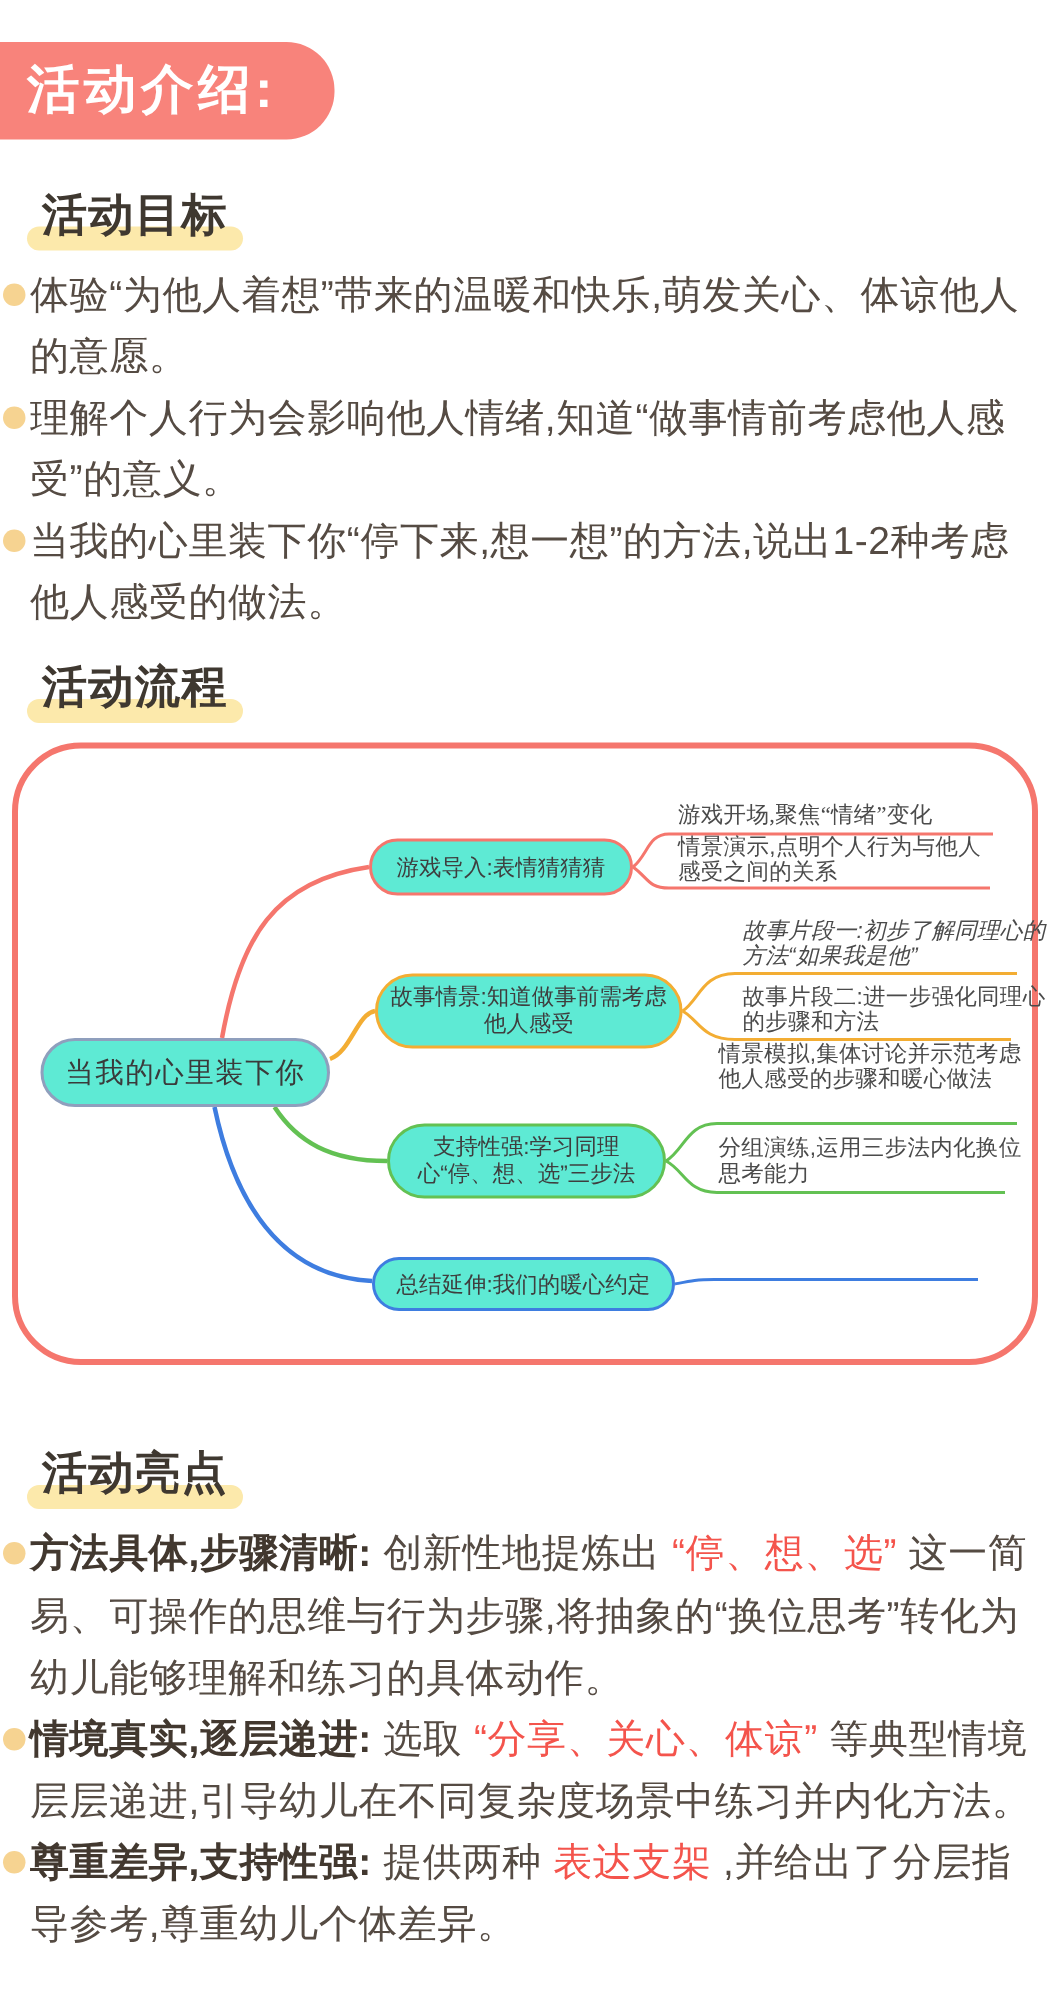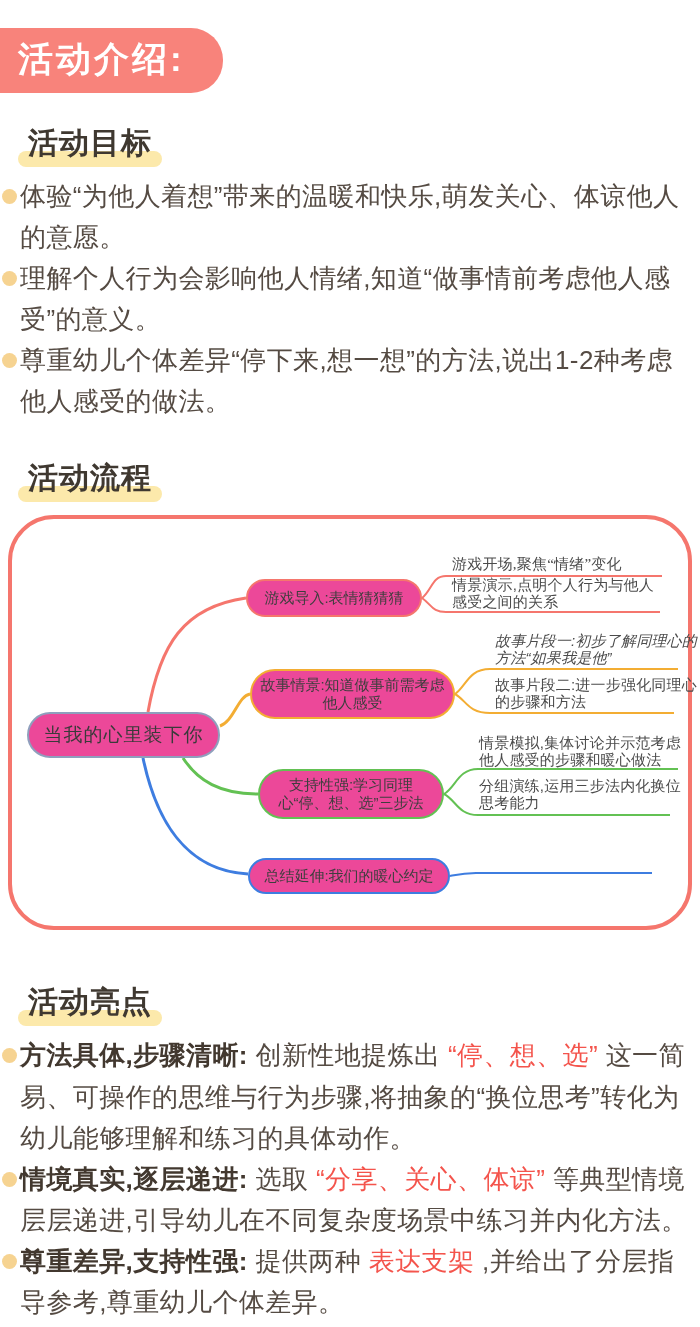--- a/index.html
+++ b/index.html
@@ -21,21 +21,21 @@
   .sec-title{
     position:relative;display:inline-block;margin-left:26px;
     font-size:30px;font-weight:bold;color:#3f3830;letter-spacing:1px;
     padding:0 8px 0 2px;z-index:0;
   }
   .sec-title::after{
     content:"";position:absolute;left:-8px;right:-2px;bottom:-3px;height:16px;
     background:#fce9ab;border-radius:8px;z-index:-1;
   }
   .mt-goals{margin-top:30px;}
-  .mt-flow{margin-top:36px;}
+  .mt-flow{margin-top:16px;}
   .mt-high{margin-top:52px;}
 
   
   ul.bullets{list-style:none;margin:12px 0 0 0;padding:0 8px 0 0;}
   ul.bullets li{
     position:relative;padding-left:20px;margin:0;
     font-size:26px;line-height:1.58;letter-spacing:0.4px;color:#554b43;
   }
   ul.bullets li .dot{
     position:absolute;left:2px;top:13px;width:15px;height:15px;border-radius:50%;
@@ -47,40 +47,40 @@
   
   .mindmap{
     position:relative;margin:16px 8px 0 8px;height:407px;
     border:4px solid #f5766d;border-radius:46px;background:#ffffff;
     box-sizing:content-box;
   }
   .mm-lines{position:absolute;left:0;top:0;width:676px;height:407px;margin:0;}
   .mm-lines path{fill:none;}
   .mm-node{
     position:absolute;display:flex;align-items:center;justify-content:center;
-    text-align:center;background:#ec4899;border:2px solid #999;
+    text-align:center;background:#5eead4;border:2px solid #999;
     box-sizing:border-box;color:#3e3e3e;padding:2px 8px;
   }
   .mm-center{
     left:15px;top:193px;width:193px;height:46px;border-radius:23px;
     border-color:#8f9fbd;font-size:19px;letter-spacing:1px;color:#3a3a3a;
   }
   .mm-n1{left:234px;top:60px;width:176px;height:38px;border-radius:19px;border-color:#f5766d;font-size:15px;}
   .mm-n2{left:238px;top:150px;width:205px;height:50px;border-radius:25px;border-color:#f3ad33;font-size:15px;line-height:1.25;}
   .mm-n3{left:246px;top:250px;width:186px;height:50px;border-radius:25px;border-color:#63c153;font-size:15px;line-height:1.25;}
   .mm-n4{left:236px;top:339px;width:202px;height:36px;border-radius:18px;border-color:#3e7de0;font-size:15px;}
   .mm-leaf{
     position:absolute;font-size:15px;line-height:1.12;color:#4b4b4b;
     letter-spacing:0.2px;
   }
   .mm-l1a{left:440px;top:37px;width:218px;font-family:Liberation Serif, serif;}
   .mm-l1b{left:440px;top:58px;width:206px;}
   .mm-l2a{left:483px;top:114px;width:206px;font-style:italic;}
   .mm-l2b{left:483px;top:158px;width:206px;}
-  .mm-l3a{left:467px;top:216px;width:206px;}
+  .mm-l3a{left:467px;top:196px;width:206px;}
   .mm-l3b{left:467px;top:259px;width:206px;}
   .mm-l4a{left:473px;top:318px;width:206px;}
 </style>
 </head>
 <body>
 
 <div class="page">
 
   <div class="header-pill">活动介绍:</div>
 
@@ -91,21 +91,21 @@
     <li>
       <span class="dot"></span>
       <span>体验“为他人着想”带来的温暖和快乐,萌发关心、体谅他人的意愿。</span>
     </li>
     <li>
       <span class="dot"></span>
       <span>理解个人行为会影响他人情绪,知道“做事情前考虑他人感受”的意义。</span>
     </li>
     <li>
       <span class="dot"></span>
-      <span>尊重幼儿个体差异“停下来,想一想”的方法,说出1-2种考虑他人感受的做法。</span>
+      <span>当我的心里装下你“停下来,想一想”的方法,说出1-2种考虑他人感受的做法。</span>
     </li>
   </ul>
 
   <div>
     <span class="sec-title mt-flow">活动流程</span>
   </div>
 
   <div class="mindmap">
     <svg class="mm-lines" viewBox="0 0 676 407" aria-hidden="true">
 

